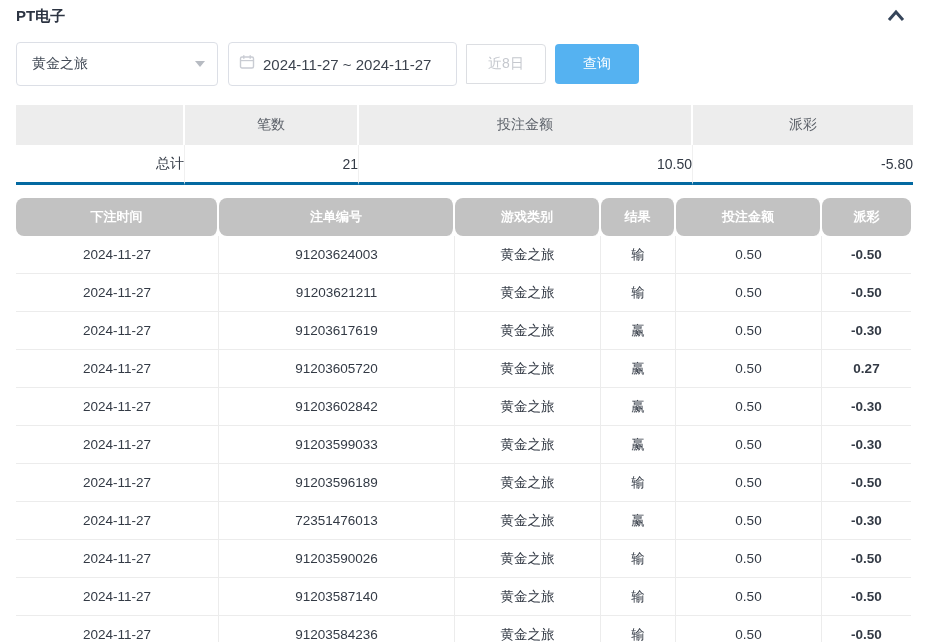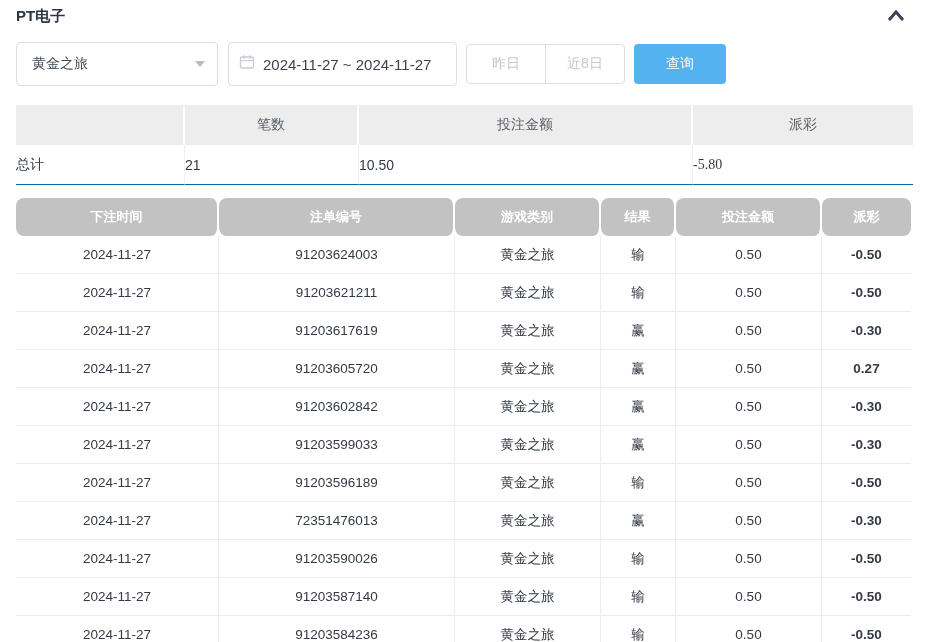--- a/index.html
+++ b/index.html
@@ -31,32 +31,32 @@
     padding:8px 10px;cursor:pointer;}
   .date-box svg{flex:0 0 auto;}
   .date-text{font-size:15px;color:#3c434e;margin-left:8px;white-space:nowrap;}
   .quick-group{display:flex;margin-left:9px;height:40px;}
   .qbtn{height:40px;width:80px;background:#fff;border:1px solid #dcdee2;
     font-size:14px;color:#c5c8ce;cursor:pointer;font-family:inherit;}
   .qbtn:first-child{border-radius:4px 0 0 4px;}
   .qbtn:last-child{border-radius:0 4px 4px 0;}
   .qbtn + .qbtn{margin-left:-1px;}
   .qbtn.active{color:var(--accent);border-color:var(--accent);position:relative;z-index:1;}
-  .query-btn{height:40px;width:92px;margin-left:9px;background:var(--accent);
+  .query-btn{height:40px;width:84px;margin-left:9px;background:var(--accent);
     color:#fff;border:none;border-radius:4px;font-size:14px;cursor:pointer;font-family:inherit;}
 
   
   table{border-collapse:separate;border-spacing:0;table-layout:fixed;}
   .summary-table{width:897px;margin-top:19px;font-size:14px;}
   .summary-table th{height:40px;background:#ededed;font-weight:normal;color:#5b6068;
     border-right:2px solid #fff;text-align:center;margin-left:12px;}
   .summary-table th:last-child{border-right:none;}
-  .summary-table td{height:40px;background:#fff;text-align:left;color:#333a45;
-    border-right:1px solid #f0f0f0;border-bottom:1px solid #0369a1;}
-  .summary-table td:last-child{border-right:none;font-family:Liberation Serif, serif;}
+  .summary-table td{height:40px;background:#fff;text-align:right;color:#333a45;
+    border-right:1px solid #f0f0f0;border-bottom:3px solid #0369a1;}
+  .summary-table td:last-child{border-right:none;}
 
   
   .records-table{width:895px;margin-top:13px;font-size:13.5px;}
   .records-table th{height:38px;background:#c2c2c2;color:#fff;font-weight:bold;
     font-size:13px;border-right:2px solid #fff;text-align:center;border-radius:8px;}
   .records-table th:last-child{border-right:none;}
   .records-table td{height:38px;background:#fff;text-align:center;color:#333a45;
     border-right:1px solid var(--border-light);border-bottom:1px solid var(--border-light);}
   .records-table td:last-child{border-right:none;font-weight:bold;}
 
@@ -90,21 +90,20 @@
           <rect x="1.5" y="3" width="13" height="11" rx="1.5" fill="none" stroke="#c9ccd3" stroke-width="1.4"></rect>
           <line x1="4.8" y1="1.2" x2="4.8" y2="4.8" stroke="#c9ccd3" stroke-width="1.4"></line>
           <line x1="11.2" y1="1.2" x2="11.2" y2="4.8" stroke="#c9ccd3" stroke-width="1.4"></line>
           <line x1="1.5" y1="6.6" x2="14.5" y2="6.6" stroke="#c9ccd3" stroke-width="1.2"></line>
         </svg>
       </span>
       <span class="date-text">2024-11-27 ~ 2024-11-27</span>
     </div>
 
     <div class="quick-group">
-        <button class="qbtn">昨日</button>
         <button class="qbtn">近8日</button>
       </div>
 
     <button class="query-btn">查询</button>
   </div>
 
   <table class="summary-table">
     <colgroup>
         <col style="width:169px">
         <col style="width:174px">

